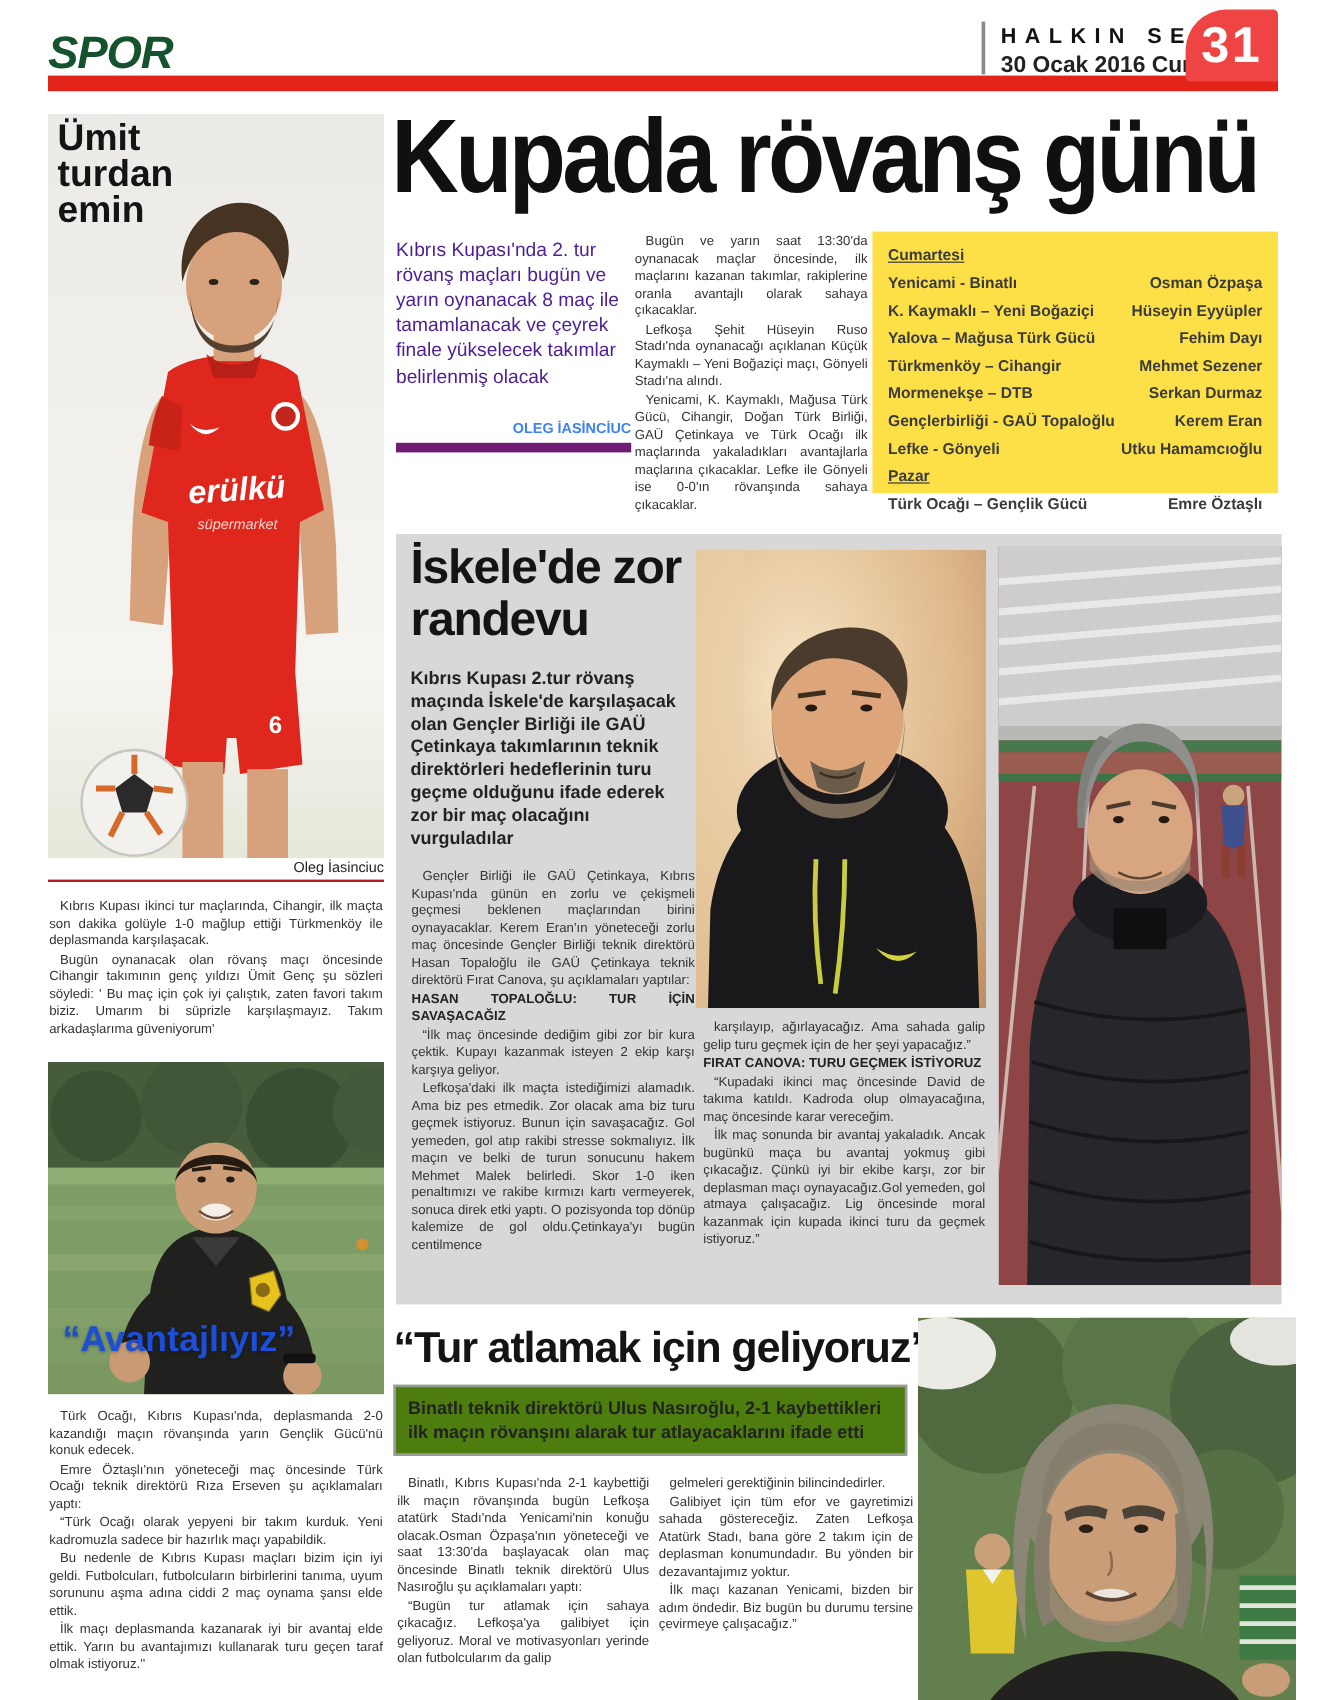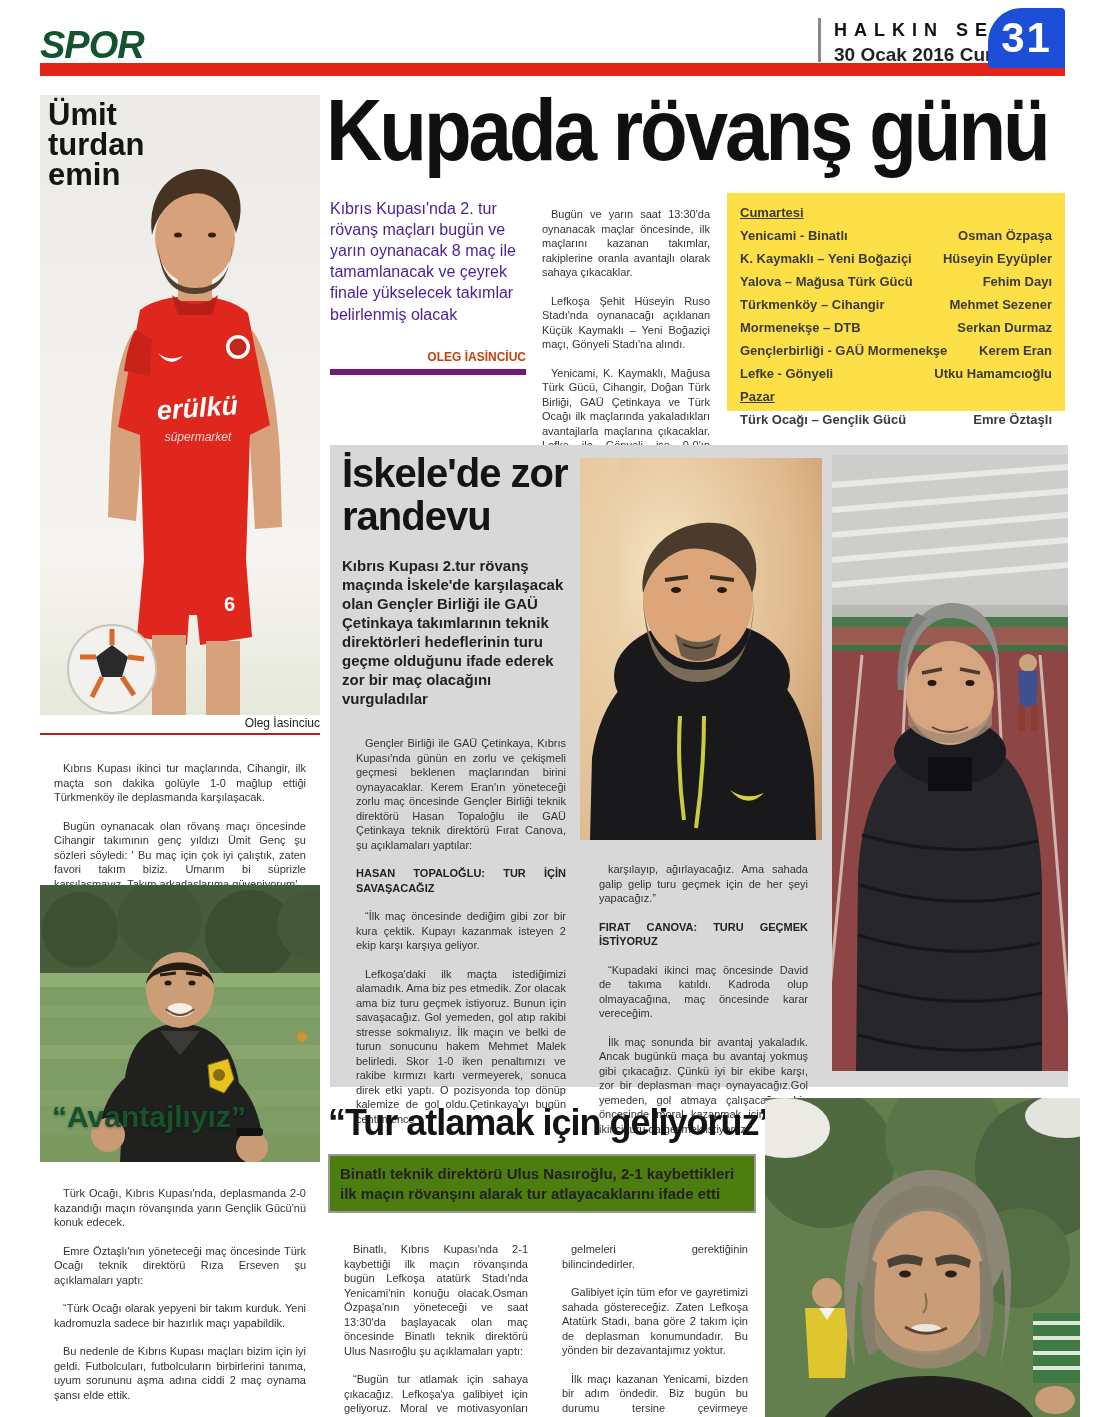--- a/index.html
+++ b/index.html
@@ -6,46 +6,46 @@
   .page{position:relative;width:1102px;height:1417px;background:#fff;margin:0 auto;
         font-family:"Liberation Sans",sans-serif;color:#2e2e2e;overflow:hidden;}
   .abs{position:absolute;}
   
   #spor{left:40px;top:24px;font-size:38px;font-weight:900;font-style:italic;
         letter-spacing:-1px;color:#14532d;}
   #redbar{left:40px;top:63px;width:1025px;height:13px;background:#e2231a;}
   #mast-rule{left:818px;top:18px;width:3px;height:44px;background:#8a8a8a;}
   #paper-name{left:834px;top:20px;font-size:18px;font-weight:bold;letter-spacing:7px;color:#111;}
   #paper-date{left:834px;top:44px;font-size:19px;font-weight:bold;color:#222;}
-  #page-badge{left:988px;top:8px;width:77px;height:60px;background:#1d4ed8;
+  #page-badge{left:988px;top:8px;width:77px;height:60px;background:#ef4444;
         border-radius:34px 4px 0 4px;color:#fff;font-size:42px;font-weight:bold;
         display:flex;align-items:center;justify-content:center;letter-spacing:2px;}
   
-  .bodytxt p{margin:14px;text-indent:9px;text-align:justify;}
+  .bodytxt p{margin:1px;text-indent:9px;text-align:justify;}
   .bodytxt{font-size:11px;line-height:1.32;color:#333;}
   .subhead{font-weight:bold;color:#222;margin-top:9px;text-indent:0 !important;text-align:justify;}
   
   #photo1{left:40px;top:95px;width:280px;height:620px;overflow:hidden;}
   #umit-headline{left:48px;top:100px;width:170px;font-size:31px;font-weight:800;
         line-height:0.97;color:#141414;}
   #photo1-caption{left:40px;top:716px;width:280px;font-size:12px;color:#222;text-align:right;
         border-bottom:2px solid #b91c1c;padding-bottom:3px;}
   #umit-body{left:40px;top:747px;width:280px;}
   #photo2{left:40px;top:885px;width:280px;height:277px;overflow:hidden;}
-  #avantaj-overlay{left:52px;top:1100px;width:260px;font-size:30px;font-weight:800;color:#14532d;
+  #avantaj-overlay{left:52px;top:1100px;width:260px;font-size:30px;font-weight:800;color:#1d4ed8;
         text-shadow:0 1px 3px rgba(0,0,0,.35);}
   #turkocagi-body{left:40px;top:1172px;width:280px;}
   
   #main-headline{left:326px;top:86px;width:744px;font-size:78px;font-weight:900;
         letter-spacing:-3px;line-height:1;color:#101010;transform:scale(1,1.12);
         transform-origin:left top;white-space:nowrap;}
   #main-lead{left:330px;top:198px;width:196px;font-size:16px;font-weight:normal;
         line-height:1.32;color:#4c1d95;}
   #main-byline{left:330px;top:350px;width:196px;text-align:right;font-size:12px;font-weight:bold;
-        color:#c2410c;border-bottom:6px solid #701a75;padding-bottom:5px;}
+        color:#3b82f6;border-bottom:8px solid #701a75;padding-bottom:5px;}
   #main-col1{left:330px;top:382px;width:196px;}
   #main-col2{left:528px;top:193px;width:196px;}
   
   #fixtures{left:727px;top:193px;width:338px;height:218px;background:#fde047;
         padding:8px 13px;box-sizing:border-box;font-size:13px;font-weight:bold;color:#3b3b3b;}
   .fx-day{text-decoration:underline;line-height:23px;}
   .fx-row{display:flex;justify-content:space-between;line-height:23px;}
   
   #gray-panel{left:330px;top:445px;width:738px;height:642px;background:#d8d8d8;}
   #iskele-headline{left:342px;top:452px;width:240px;font-size:40px;font-weight:800;
@@ -187,21 +187,21 @@
     </div>
     <div class="fx-row">
       <span>Türkmenköy – Cihangir</span>
       <span>Mehmet Sezener</span>
     </div>
     <div class="fx-row">
       <span>Mormenekşe – DTB</span>
       <span>Serkan Durmaz</span>
     </div>
     <div class="fx-row">
-      <span>Gençlerbirliği - GAÜ Mormenekşe</span>
+      <span>Gençlerbirliği - GAÜ Topaloğlu</span>
       <span>Kerem Eran</span>
     </div>
     <div class="fx-row">
       <span>Lefke - Gönyeli</span>
       <span>Utku Hamamcıoğlu</span>
     </div>
     <div class="fx-day">Pazar</div>
     <div class="fx-row">
       <span>Türk Ocağı – Gençlik Gücü</span>
       <span>Emre Öztaşlı</span>

